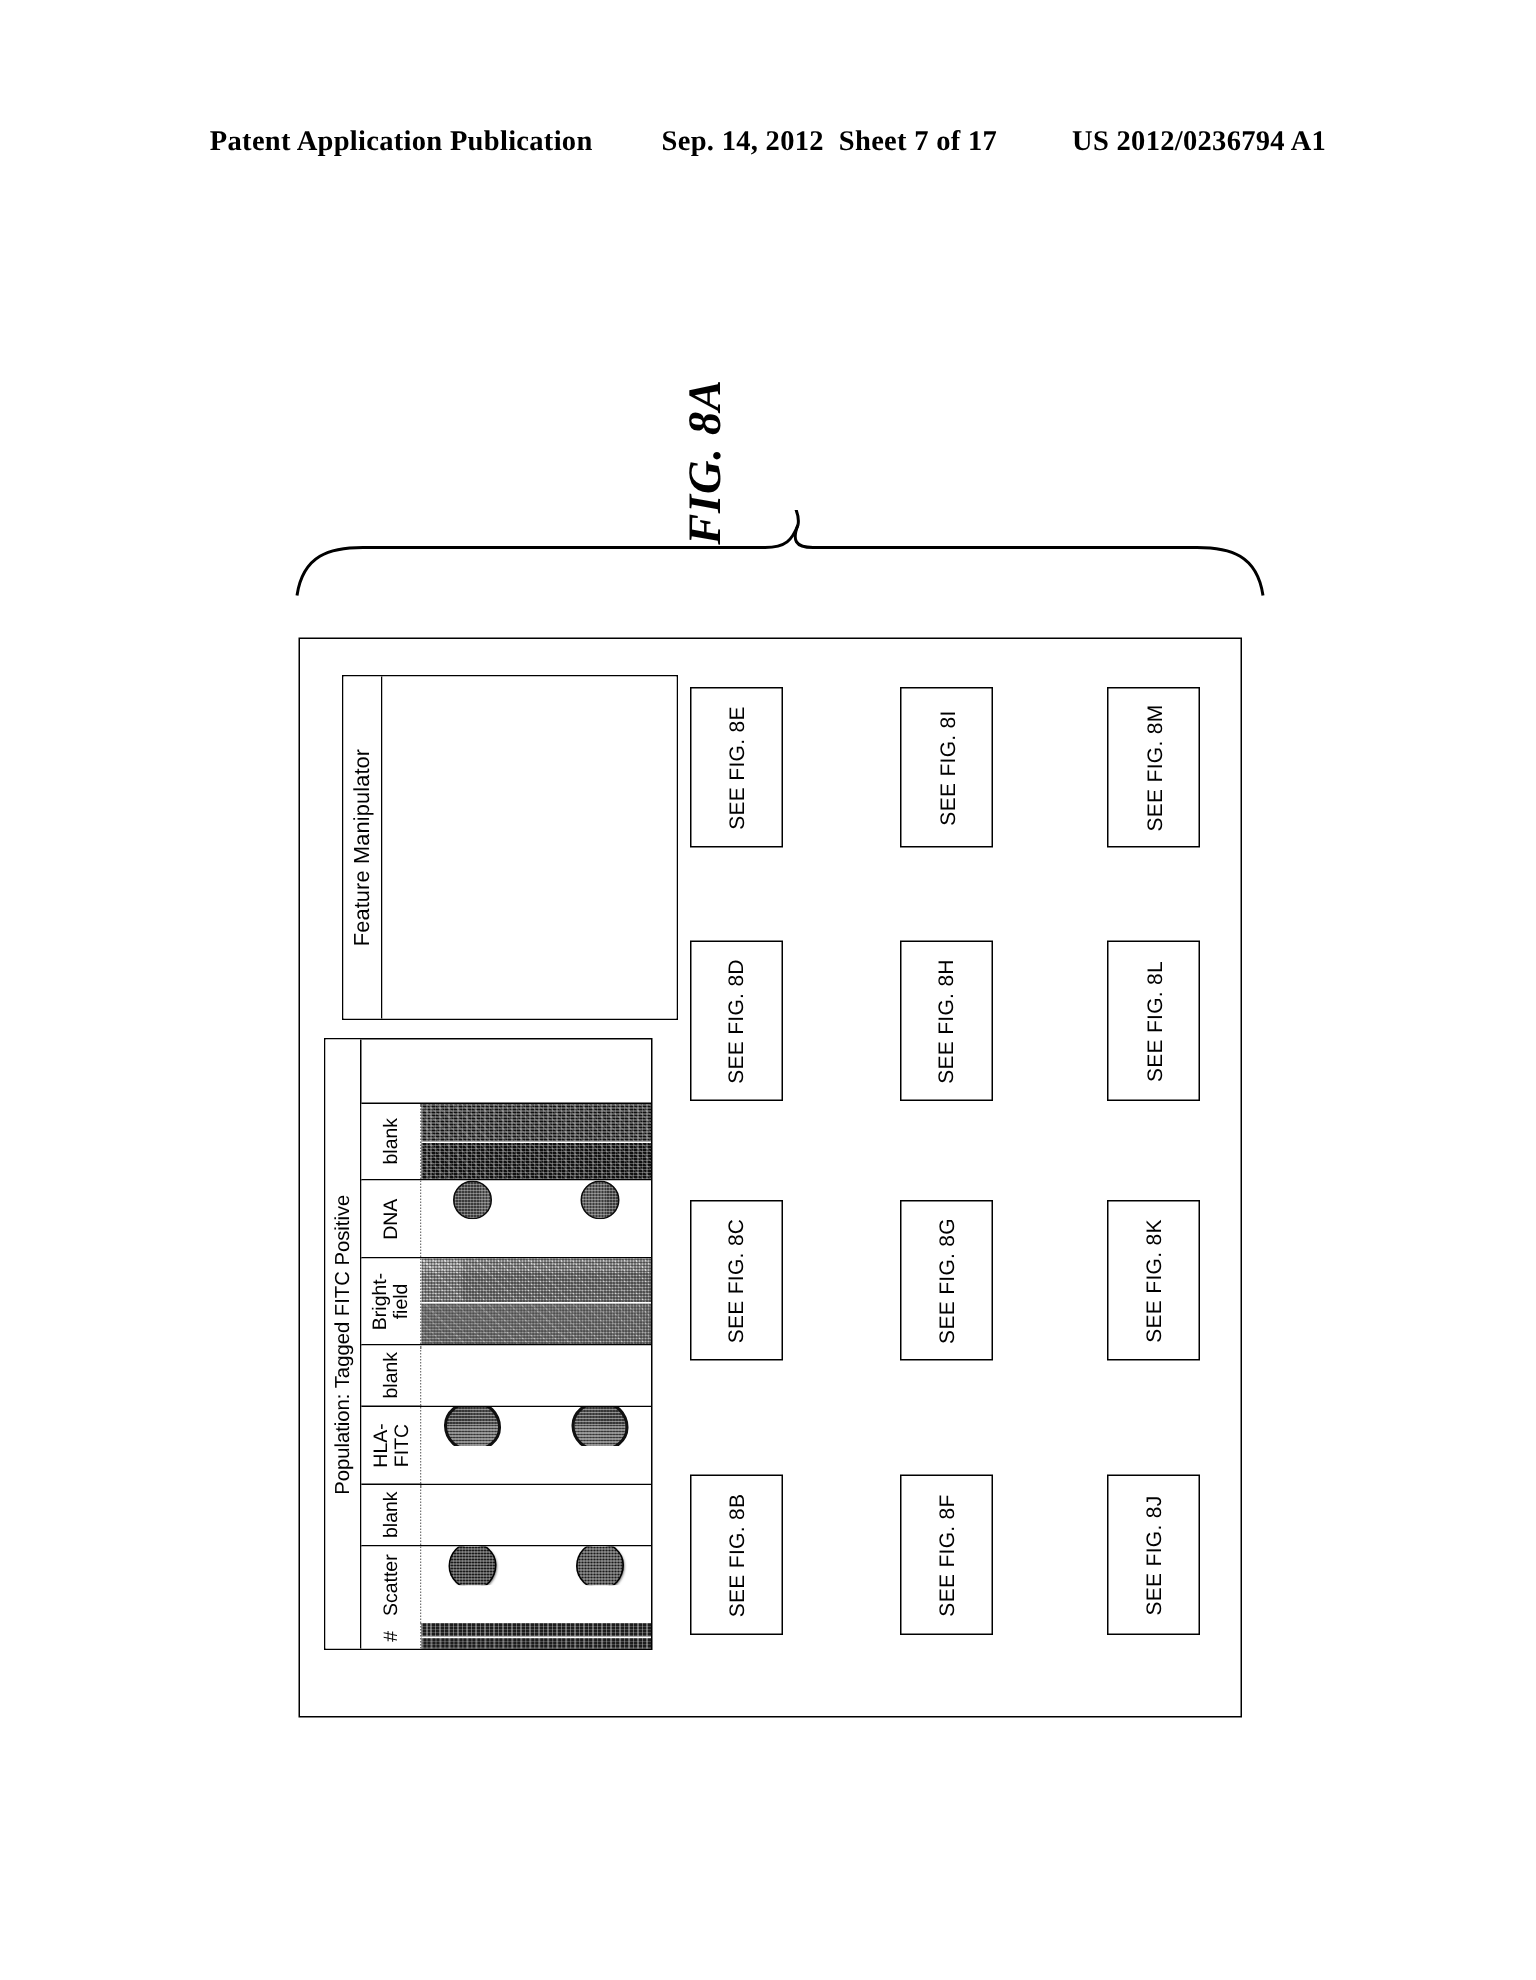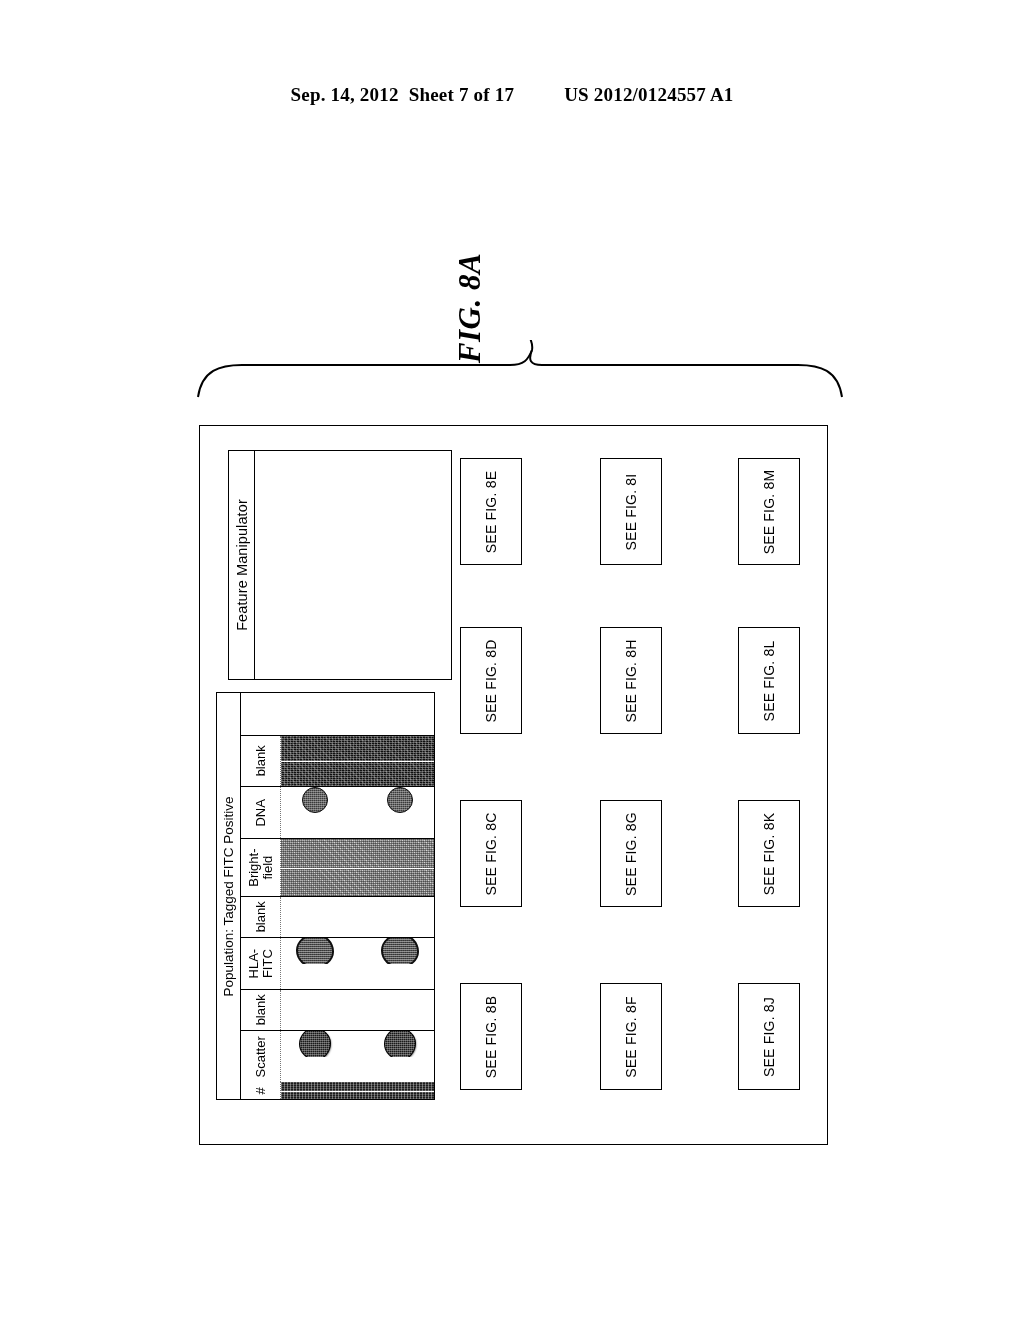--- a/index.html
+++ b/index.html
@@ -272,23 +272,24 @@
     transform: rotate(-90deg);
     white-space: nowrap;
     font-size: 14px;
     letter-spacing: 0.2px;
   }
 </style>
 </head>
 <body>
 
 <div class="patent-header">
+  <span class="hd-pub">Patent Application Publication</span>
   <span class="hd-date">Sep. 14, 2012</span>
   <span class="hd-sheet">Sheet 7 of 17</span>
-  <span class="hd-num">US 2012/0124557 A1</span>
+  <span class="hd-num">US 2012/0236794 A1</span>
 </div>
 
 <div class="fig-label">
   <span>FIG. 8A</span>
 </div>
 
 <svg class="leader-svg" viewBox="0 0 680 105" preserveAspectRatio="none">
   <path d="M 18 57 C 22 30, 40 25, 62 25 L 330 25 C 344 25, 348 20, 352 10" fill="none" stroke="#000" stroke-width="2"></path>
   <path d="M 662 57 C 658 30, 640 25, 618 25 L 362 25 C 350 25, 348 20, 352 10" fill="none" stroke="#000" stroke-width="2"></path>
   <path d="M 352 10 C 354 0, 344 -12, 338 -22" fill="none" stroke="#000" stroke-width="2"></path>

